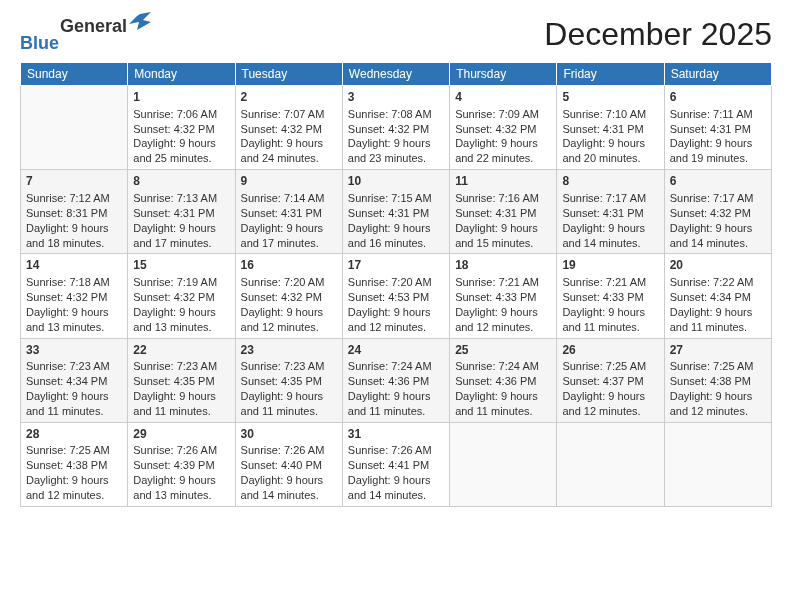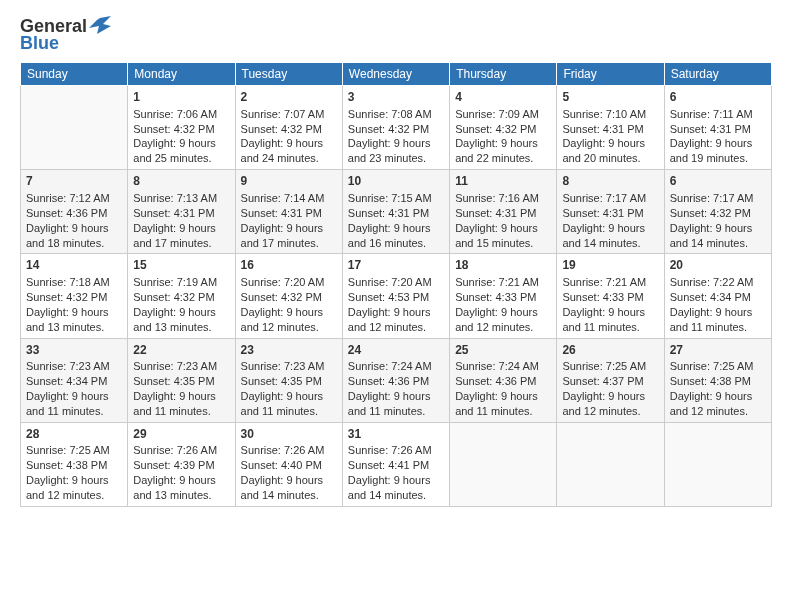--- a/index.html
+++ b/index.html
@@ -22,21 +22,21 @@
       align-items: flex-start;
       margin-bottom: 8px;
     }
     .logo {
       display: flex;
       flex-direction: column;
       align-items: flex-start;
     }
     .logo-text {
       display: flex;
-      align-items: center;
+      margin-left: 40px;
     }
     .logo-general {
       font-size: 18px;
       font-weight: bold;
       color: #333;
     }
     .logo-blue {
       font-size: 18px;
       font-weight: bold;
       color: #2e74b5;
@@ -109,20 +109,21 @@
     <div class="logo">
       <div class="logo-text">
         <span class="logo-general">General</span>
         <svg width="22" height="18" viewBox="0 0 22 18" style="margin-left:2px;margin-top:-4px;">
           <polygon points="11,2 22,0 14,8 22,10 8,18 10,10 0,12 8,4" fill="#2e74b5"></polygon>
         </svg>
       </div>
       <span class="logo-blue" style="margin-top:-4px;">Blue</span>
     </div>
     <div class="title-section">
+      <div class="month-title">December 2025</div>
     </div>
   </div>
 
   <table class="calendar">
     <thead>
       <tr>
         <th>Sunday</th>
         <th>Monday</th>
         <th>Tuesday</th>
         <th>Wednesday</th>
@@ -174,21 +175,21 @@
             <div class="day-info">Sunrise: 7:11 AM
 Sunset: 4:31 PM
 Daylight: 9 hours
 and 19 minutes.</div>
           </td>
         </tr>
         <tr>
           <td>
             <span class="day-number">7</span>
             <div class="day-info">Sunrise: 7:12 AM
-Sunset: 4:36 PM
+Sunset: 8:31 PM
 Daylight: 9 hours
 and 18 minutes.</div>
           </td>
           <td>
             <span class="day-number">8</span>
             <div class="day-info">Sunrise: 7:13 AM
 Sunset: 4:31 PM
 Daylight: 9 hours
 and 17 minutes.</div>
           </td>

